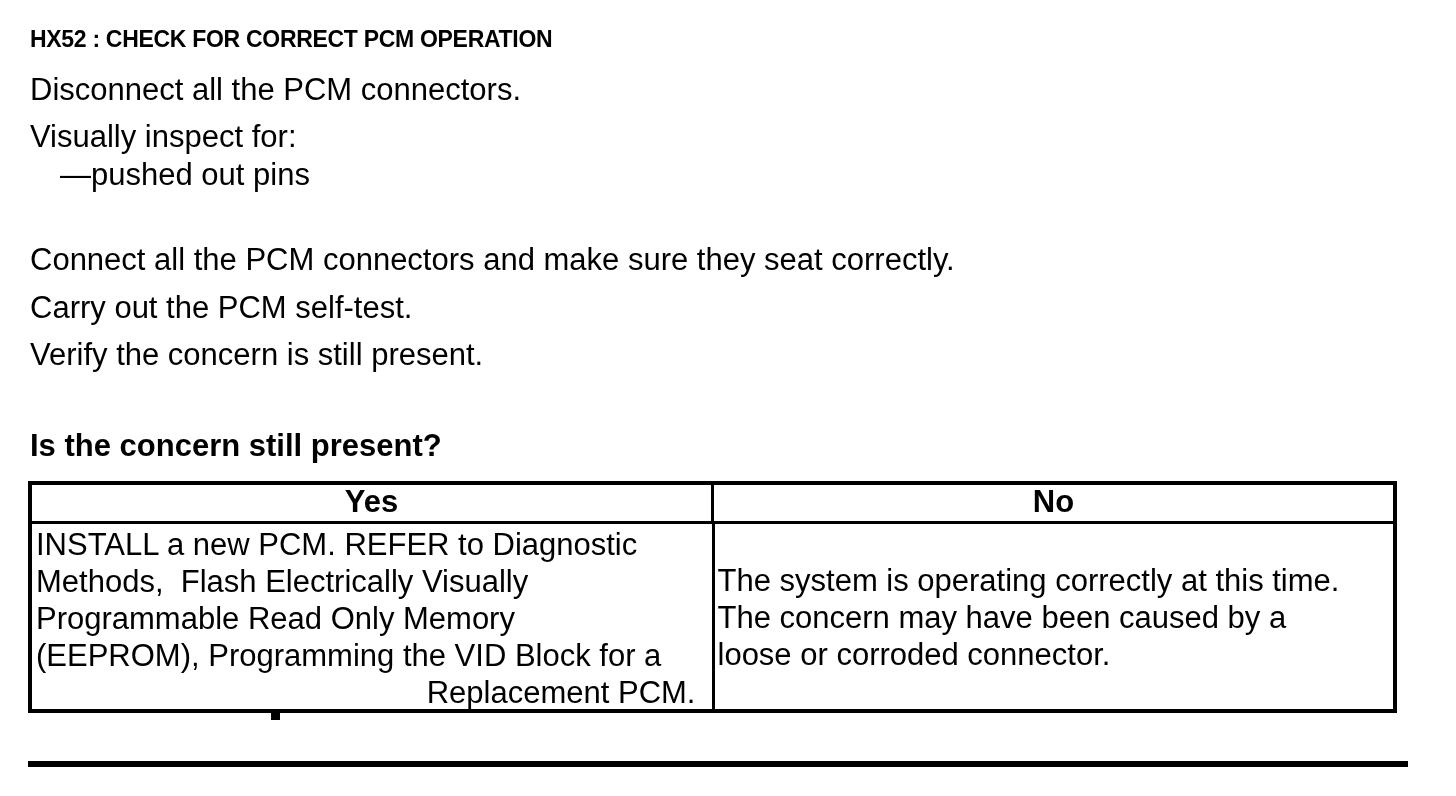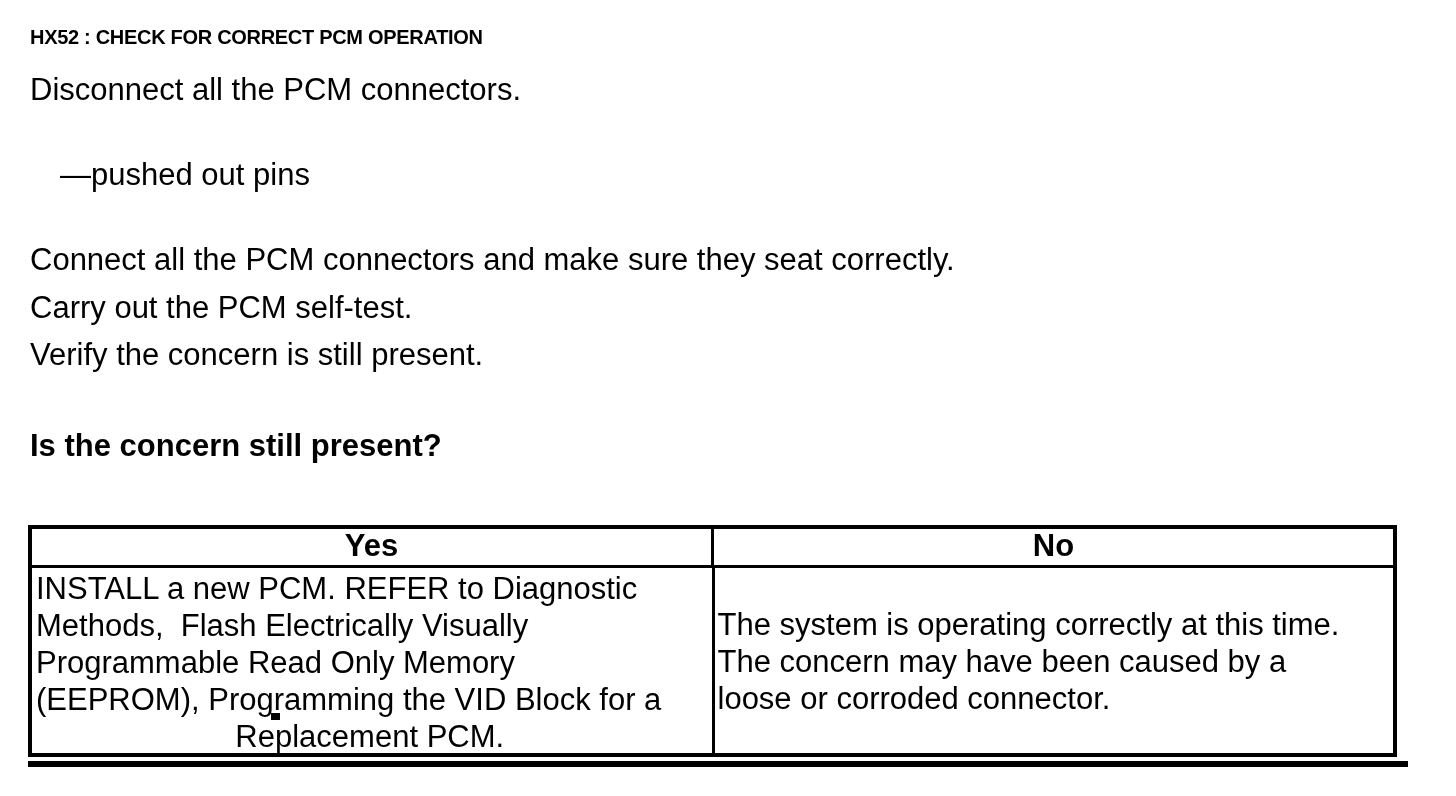--- a/index.html
+++ b/index.html
@@ -13,21 +13,21 @@
     height: 796px;
     background: #ffffff;
     color: #000000;
     font-family: "Liberation Sans", "DejaVu Sans", sans-serif;
     overflow: hidden;
   }
   .doc-title {
     position: absolute;
     left: 30px;
     top: 26px;
-    font-size: 20px;
+    font-size: 23px;
     font-weight: bold;
     letter-spacing: -0.3px;
     white-space: pre;
   }
   .step {
     position: absolute;
     left: 30px;
     font-size: 31px;
     line-height: 37px;
     white-space: pre;
@@ -41,21 +41,20 @@
   }
   .results-table {
     position: absolute;
     left: 28px;
     top: 481px;
     width: 1369px;
     height: 232px;
     border: 4px solid #000000;
     box-sizing: border-box;
     background: #ffffff;
-    margin-top: 44px;
   }
   .tr {
     display: flex;
     width: 100%;
   }
   .tr.header-row {
     height: 39px;
     border-bottom: 3px solid #000000;
     box-sizing: border-box;
   }
@@ -86,22 +85,22 @@
   .td.col-right {
     padding: 38px 0 0 3px;
   }
   .cell-line {
     font-size: 31px;
     line-height: 37px;
     white-space: pre;
     overflow: visible;
   }
   .cell-line.centered {
-    text-align: center;
-    padding-right: 8px;
+    text-align: right;
+    padding-right: 16px;
   }
   .bottom-rule {
     position: absolute;
     left: 28px;
     top: 761px;
     width: 1380px;
     height: 6px;
     background: #000000;
   }
   .artifact {
@@ -115,20 +114,21 @@
 </style>
 </head>
 <body>
 
 <div class="page">
 
   <div class="doc-title">HX52 : CHECK FOR CORRECT PCM OPERATION</div>
 
   <div class="step" style="top:71px">Disconnect all the PCM connectors.</div>
 
+  <div class="step" style="top:118px">Visually inspect for:</div>
 
   <div class="step indent" style="top:156px">—pushed out pins</div>
 
 
   <div class="step" style="top:241px">Connect all the PCM connectors and make sure they seat correctly.</div>
 
   <div class="step" style="top:289px">Carry out the PCM self-test.</div>
 
   <div class="step" style="top:336px">Verify the concern is still present.</div>
 

